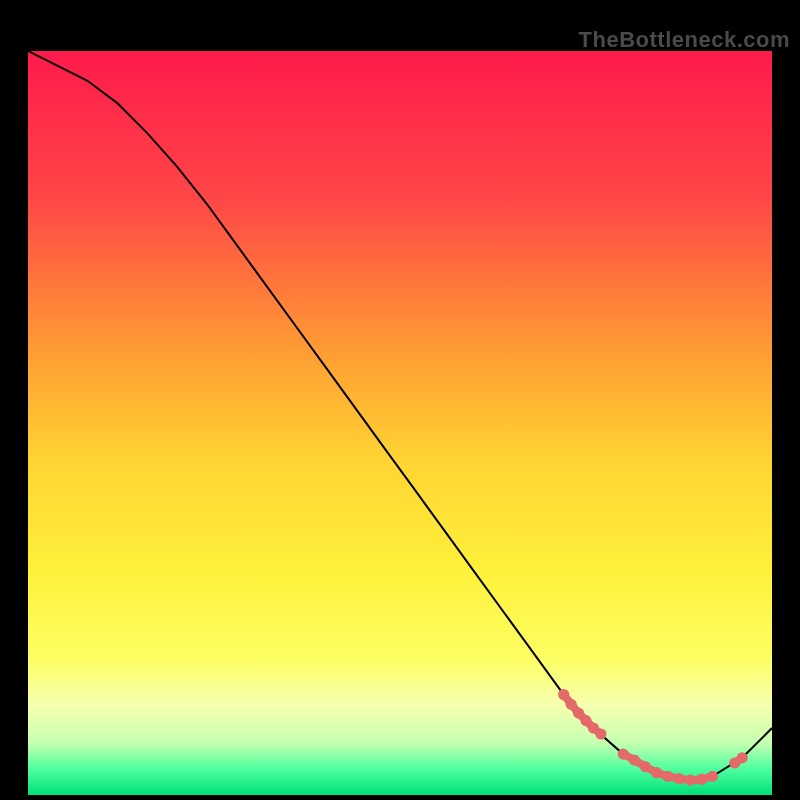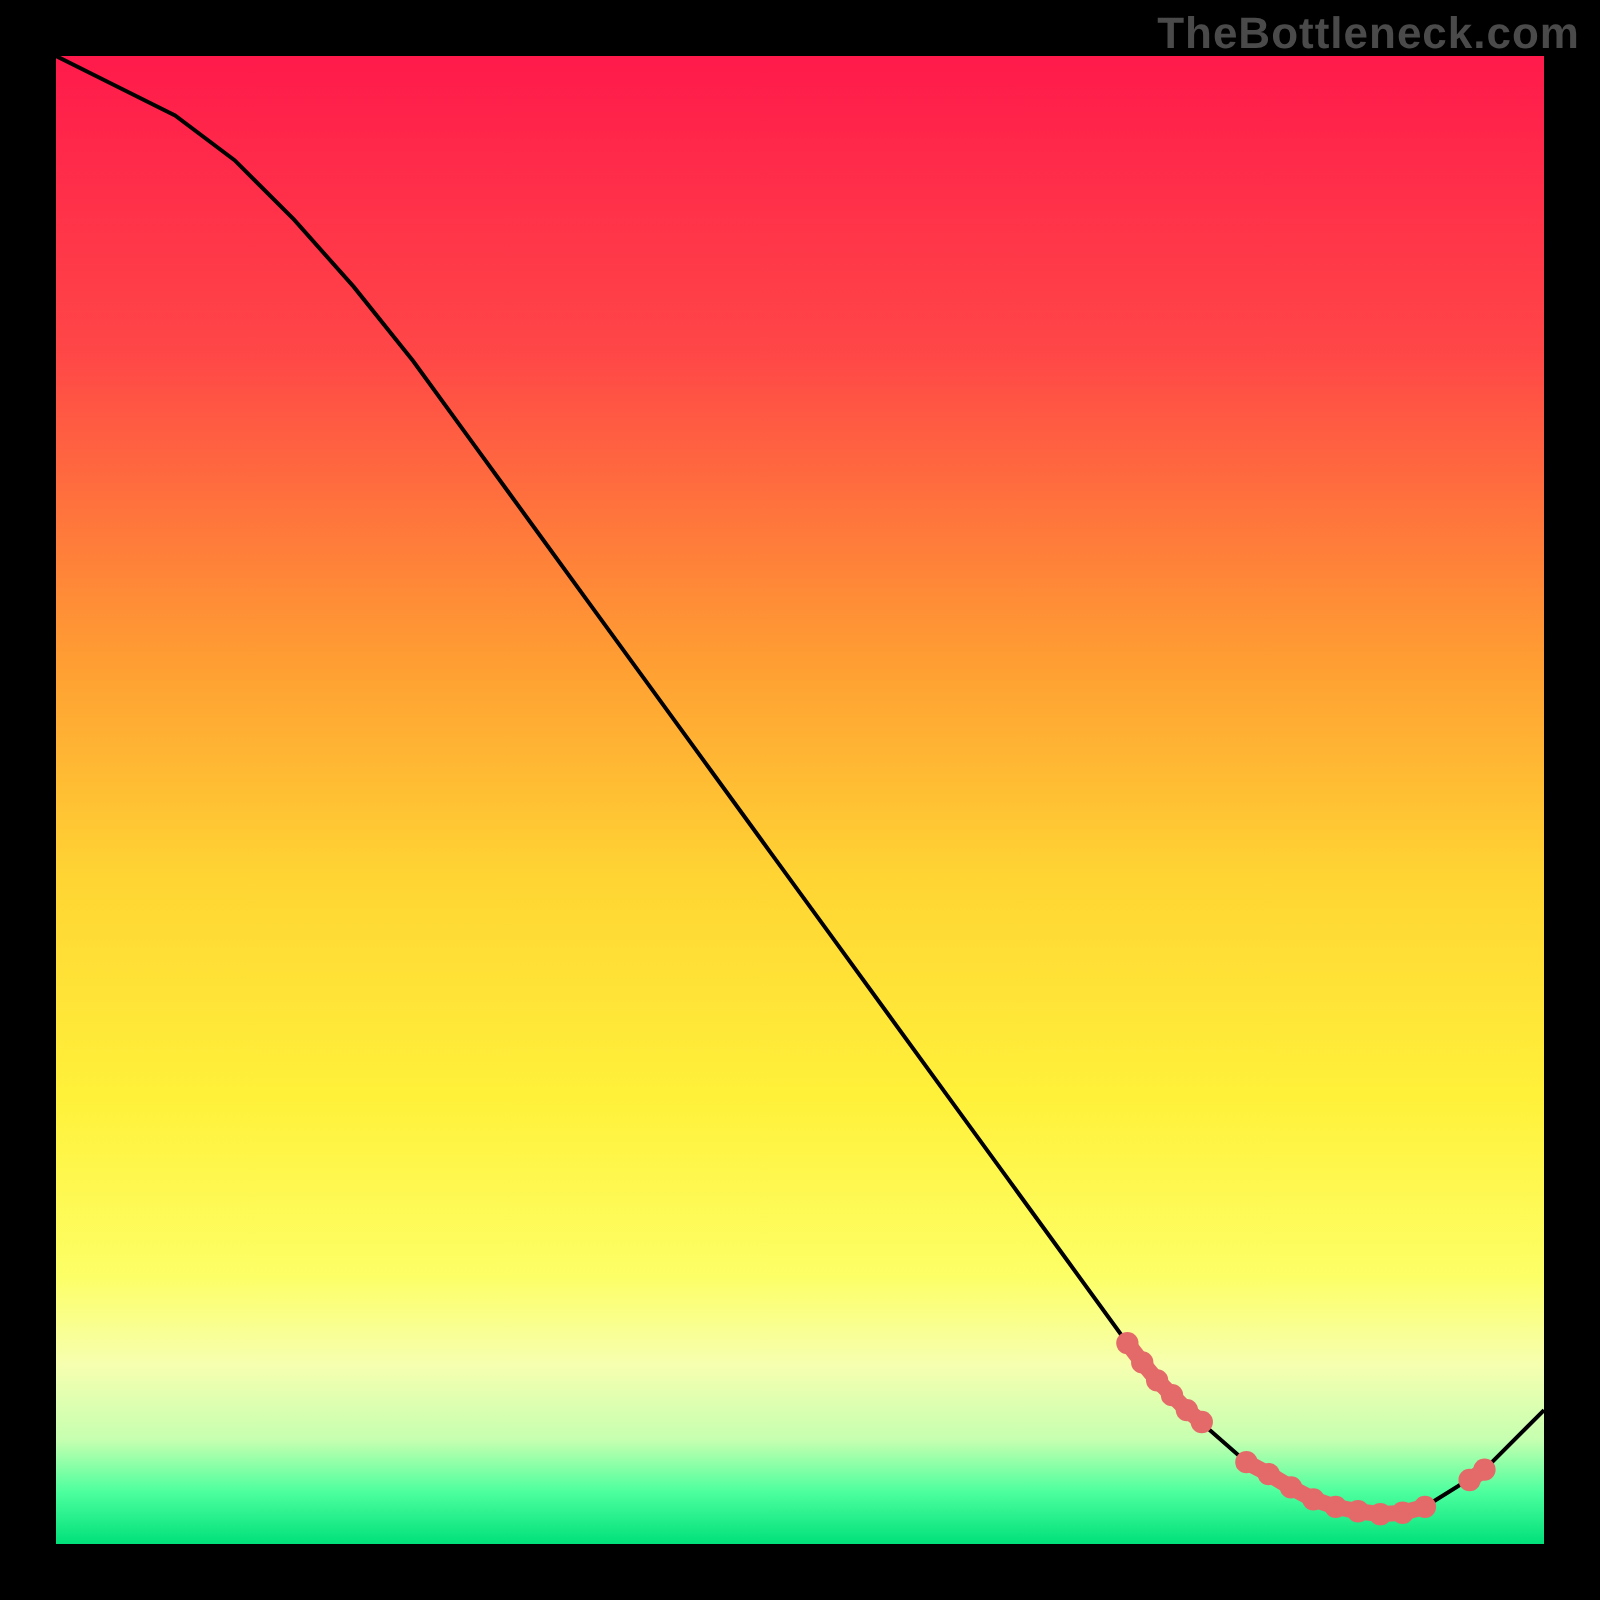--- a/index.html
+++ b/index.html
@@ -9,20 +9,21 @@
     height: 800px;
     background: #000;
     overflow: hidden;
     font-family: Arial, Helvetica, sans-serif;
   }
   .frame {
     position: relative;
     width: 800px;
     height: 644px;
     background: #000;
+    margin-top: 23px;
   }
   .watermark {
     position: absolute;
     top: 4px;
     right: 10px;
     color: #4a4a4a;
     font-size: 22px;
     font-weight: 600;
     letter-spacing: 0.5px;
     z-index: 10;

